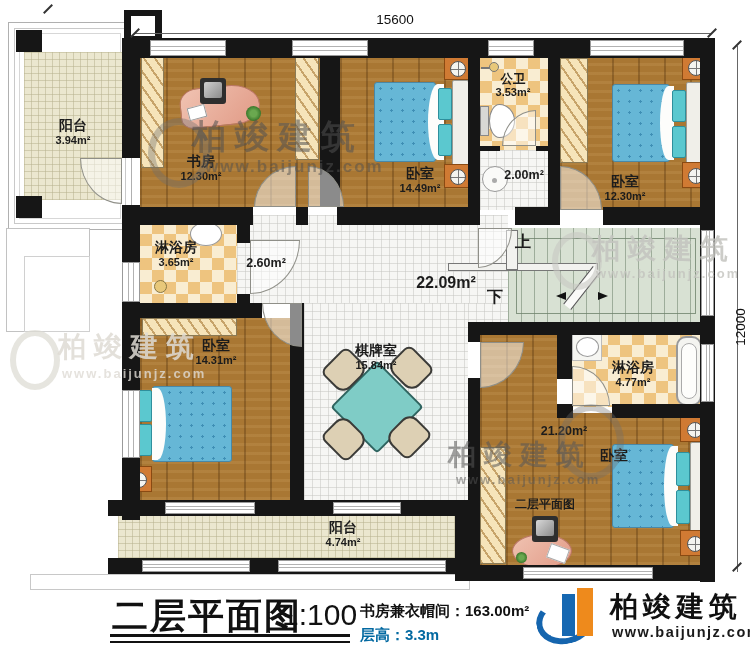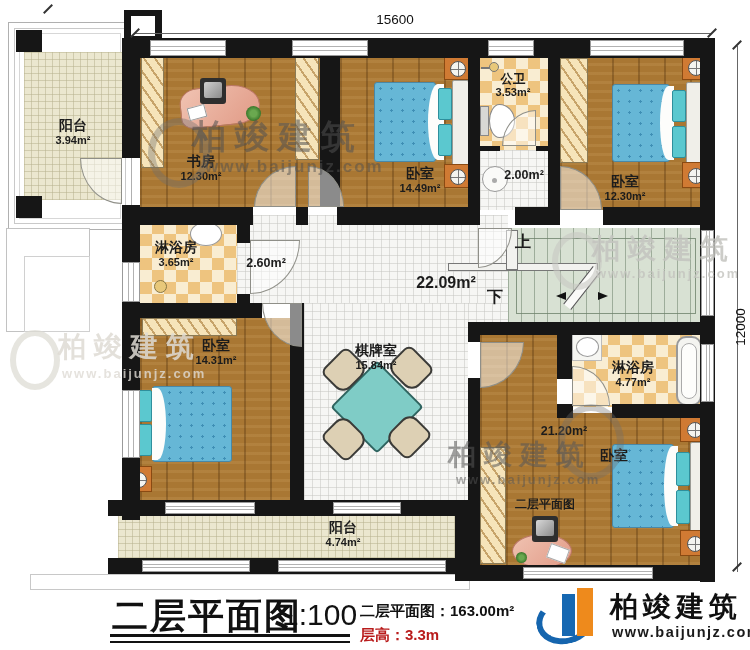--- a/index.html
+++ b/index.html
@@ -317,22 +317,22 @@
   <div class="dim" style="left:337px;top:12px;width:52px;text-align:center;margin-left:32px;">15600</div>
   <div class="abs" style="left:737px;top:46px;width:1px;height:526px;background:#666;z-index:7;"></div>
   <div class="tick" style="left:731px;top:44px;"></div>
   <div class="tick" style="left:731px;top:566px;"></div>
   <div class="dim" style="left:715px;top:320px;width:50px;height:14px;text-align:center;transform:rotate(-90deg);">12000</div>
 
   <div class="abs" style="left:112px;top:592px;font-size:36px;font-weight:bold;color:#111;letter-spacing:2px;z-index:7;">二层平面图</div>
   <div class="abs" style="left:282px;top:598px;font-size:30px;color:#111;z-index:7;">1:100</div>
   <div class="abs" style="left:110px;top:634px;width:240px;height:3px;background:#111;z-index:7;"></div>
   <div class="abs" style="left:110px;top:641px;width:240px;height:2px;background:#111;z-index:7;"></div>
-  <div class="abs" style="left:360px;top:602px;font-size:15px;font-weight:bold;color:#111;z-index:7;">二层平面图：163.00m²</div>
-  <div class="abs" style="left:360px;top:626px;font-size:15px;font-weight:bold;color:#b91c1c;z-index:7;">层高：3.3m</div>
+  <div class="abs" style="left:360px;top:602px;font-size:15px;font-weight:bold;color:#111;z-index:7;">书房兼衣帽间：163.00m²</div>
+  <div class="abs" style="left:360px;top:626px;font-size:15px;font-weight:bold;color:#0369a1;z-index:7;">层高：3.3m</div>
 
   <div class="abs" style="left:536px;top:598px;width:58px;height:46px;border:6px solid transparent;border-left-color:#1565ae;border-bottom-color:#1565ae;border-radius:50%;transform:rotate(-12deg);z-index:7;"></div>
   <div class="abs" style="left:562px;top:594px;width:13px;height:42px;background:#1668b2;z-index:7;"></div>
   <div class="abs" style="left:577px;top:588px;width:16px;height:48px;background:#ee8a1c;z-index:7;"></div>
   <div class="abs" style="left:610px;top:588px;font-size:28px;font-weight:bold;color:#101010;letter-spacing:5px;z-index:7;">柏竣建筑</div>
   <div class="abs" style="left:612px;top:624px;font-size:14.5px;font-weight:bold;color:#1a1a1a;letter-spacing:1.5px;z-index:7;">www.baijunjz.com</div>
 
 </div>
 
 </body></html>

